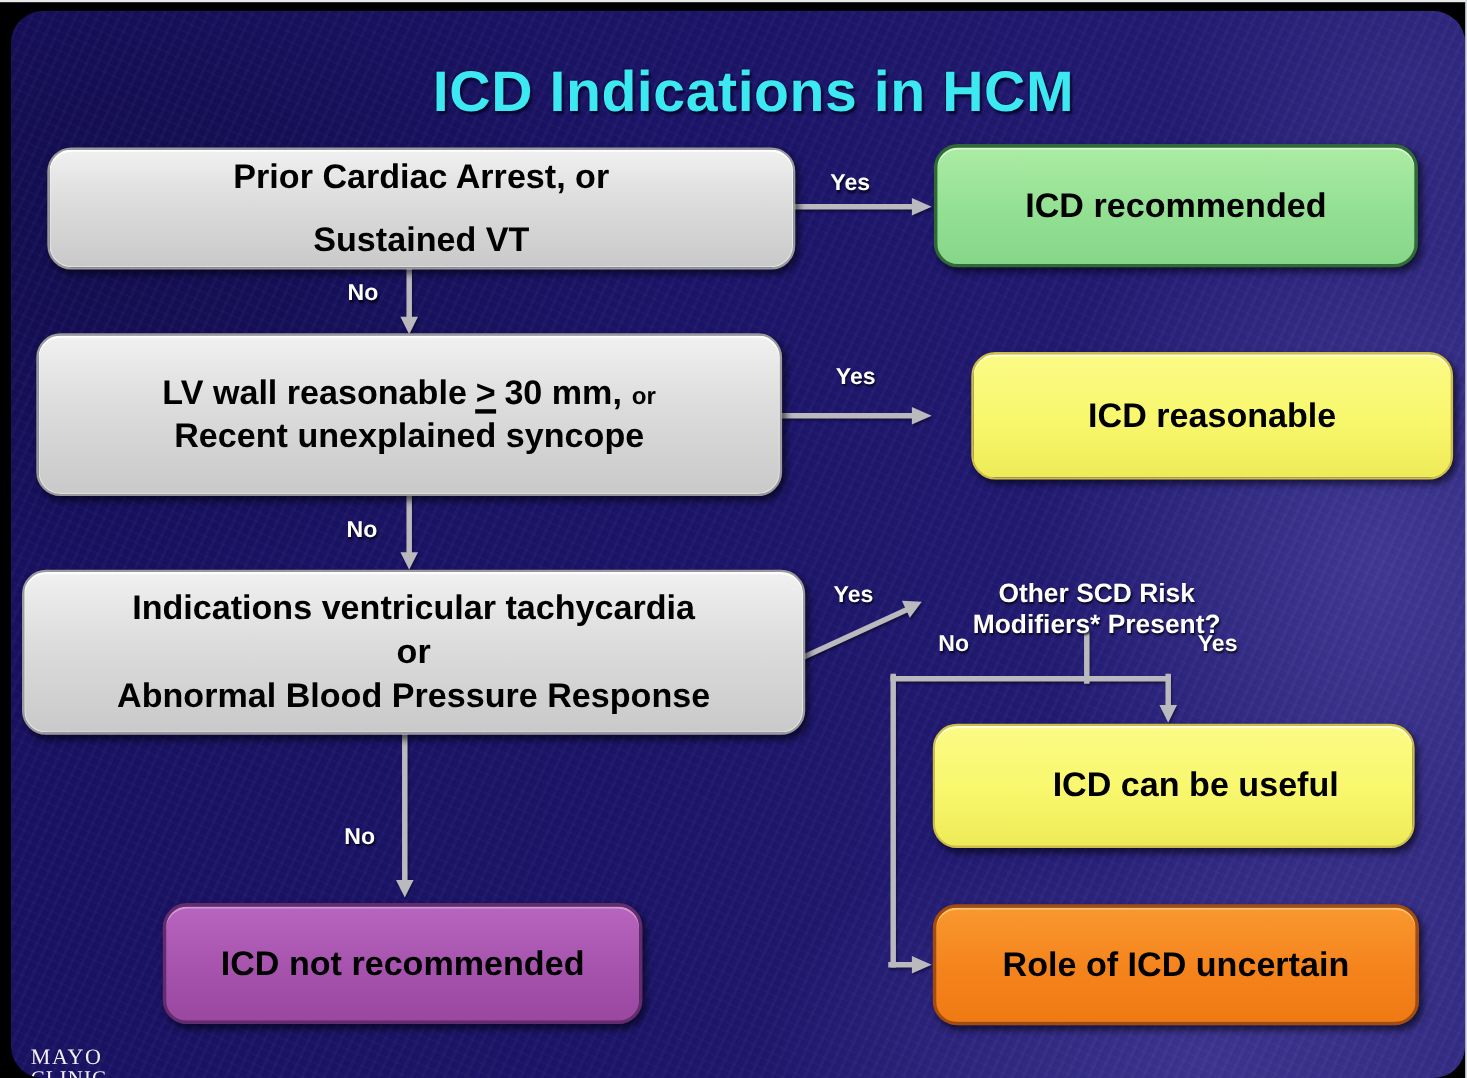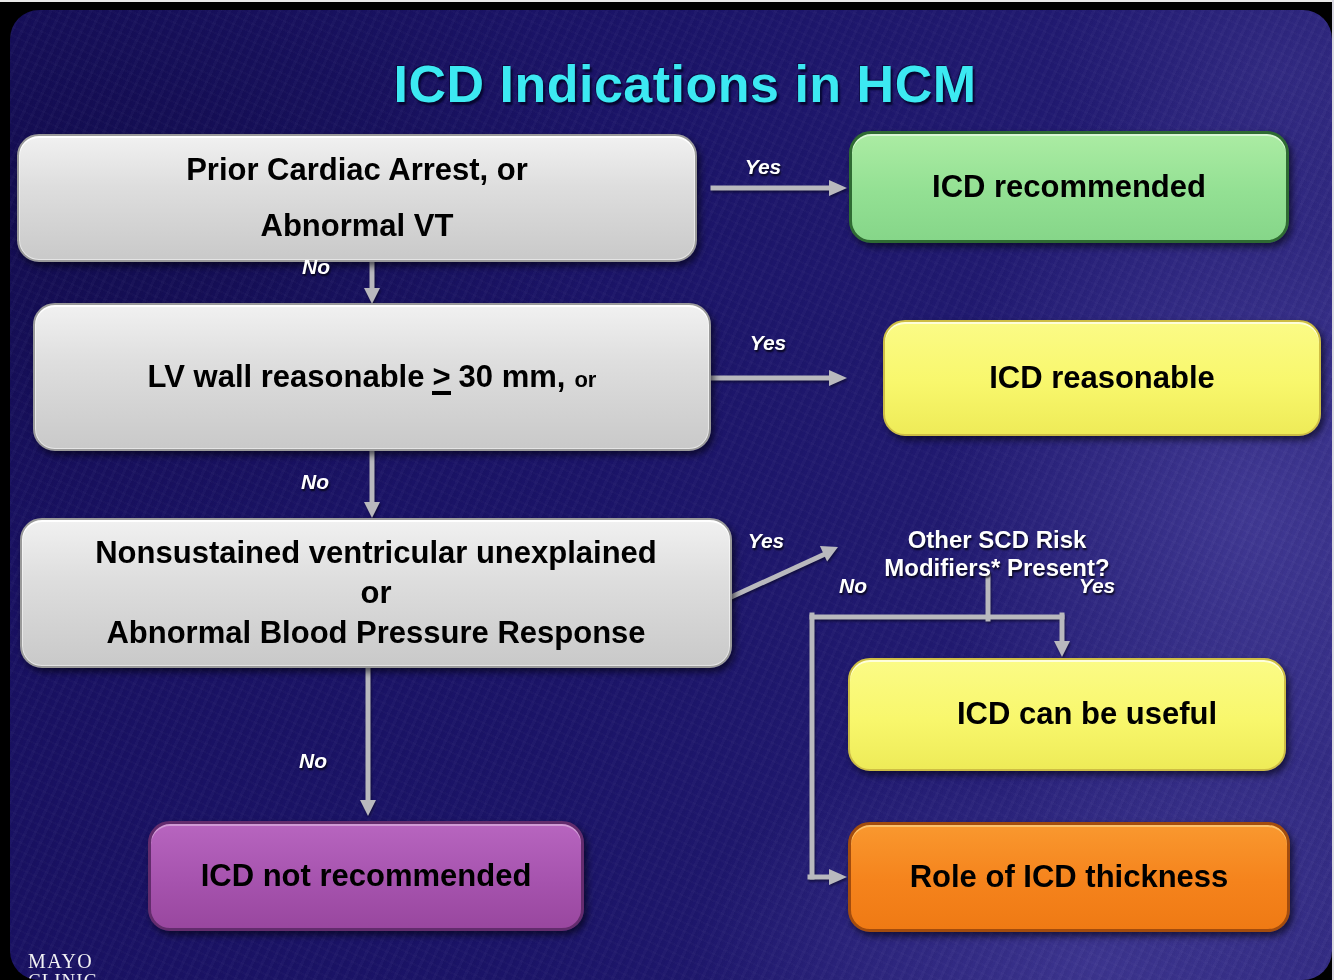--- a/index.html
+++ b/index.html
@@ -76,24 +76,23 @@
     border: 3px solid #632c6d;
     box-shadow: inset 0 2px 0 rgba(255,255,255,0.35), 3px 4px 7px rgba(0,0,10,0.6);
     font-size: 31px;
   }
 
   .or-small { font-size: 22px; font-weight: bold; margin-left: 9px; }
   .geq { display: inline-block; border-bottom: 4px solid #000; line-height: 0.95; margin: 0 8px; }
 
   .edge-label {
     position: absolute; z-index: 3; width: 56px;
-    text-align: center;
+    text-align: right;
     font-size: 21px; font-weight: bold; color: #fff;
     text-shadow: 1px 2px 2px rgba(0,0,10,0.85);
-    font-style: italic;
   }
 
   #question {
     position: absolute; z-index: 2;
     left: 853px; top: 516px; width: 268px;
     text-align: center;
     font-size: 24px; font-weight: bold; color: #fff; line-height: 1.17;
     text-shadow: 1px 2px 2px rgba(0,0,10,0.85);
   }
 
@@ -153,56 +152,57 @@
       </g>
       <g>
         <line x1="368" y1="669" x2="368" y2="801"></line>
         <polygon points="368,816 360,800 376,800" stroke="none"></polygon>
       </g>
     </g>
   </svg>
 
   <div id="title">ICD Indications in HCM</div>
 
-  <div class="node gray" style="left:7px; top:124px; width:680px; height:128px;gap:16px;">
+  <div class="node gray" style="left:33px; top:124px; width:680px; height:111px;gap:16px;">
     <div class="ln">Prior Cardiac Arrest, or</div>
-    <div class="ln">Abnormal VT</div>
+    <div class="ln">Sustained VT</div>
   </div>
 
   <div class="node green" style="left:839px; top:121px; width:440px; height:112px;justify-content:center;">
     <div class="ln">ICD recommended</div>
   </div>
 
   <div class="node gray" style="left:23px; top:293px; width:678px; height:148px; line-height:1.25;">
     <div class="ln">
       <span>LV wall reasonable</span><span class="geq">&gt;</span><span>30 mm,</span><span class="or-small">or</span>
     </div>
+    <div class="ln">Recent unexplained syncope</div>
   </div>
 
   <div class="node yellow" style="left:873px; top:310px; width:438px; height:116px;">
     <div class="ln">ICD reasonable</div>
   </div>
 
   <div class="node gray" style="left:10px; top:508px; width:712px; height:150px; line-height:1.28;">
-    <div class="ln">Nonsustained ventricular unexplained</div>
+    <div class="ln">Indications ventricular tachycardia</div>
     <div class="ln">or</div>
     <div class="ln">Abnormal Blood Pressure Response</div>
   </div>
 
   <div id="question">
     <div class="ln">Other SCD Risk</div>
     <div class="ln">Modifiers* Present?</div>
   </div>
 
   <div class="node yellow" style="left:838px; top:648px; width:438px; height:113px;padding-left:40px;">
     <div class="ln">ICD can be useful</div>
   </div>
 
   <div class="node orange" style="left:838px; top:812px; width:442px; height:110px;">
-    <div class="ln">Role of ICD thickness</div>
+    <div class="ln">Role of ICD uncertain</div>
   </div>
 
   <div class="node purple" style="left:138px; top:811px; width:436px; height:110px;">
     <div class="ln">ICD not recommended</div>
   </div>
 
   <div class="edge-label" style="left:725px; top:145px;">Yes</div>
   <div class="edge-label" style="left:278px; top:245px;">No</div>
   <div class="edge-label" style="left:730px; top:321px;">Yes</div>
   <div class="edge-label" style="left:277px; top:460px;">No</div>

